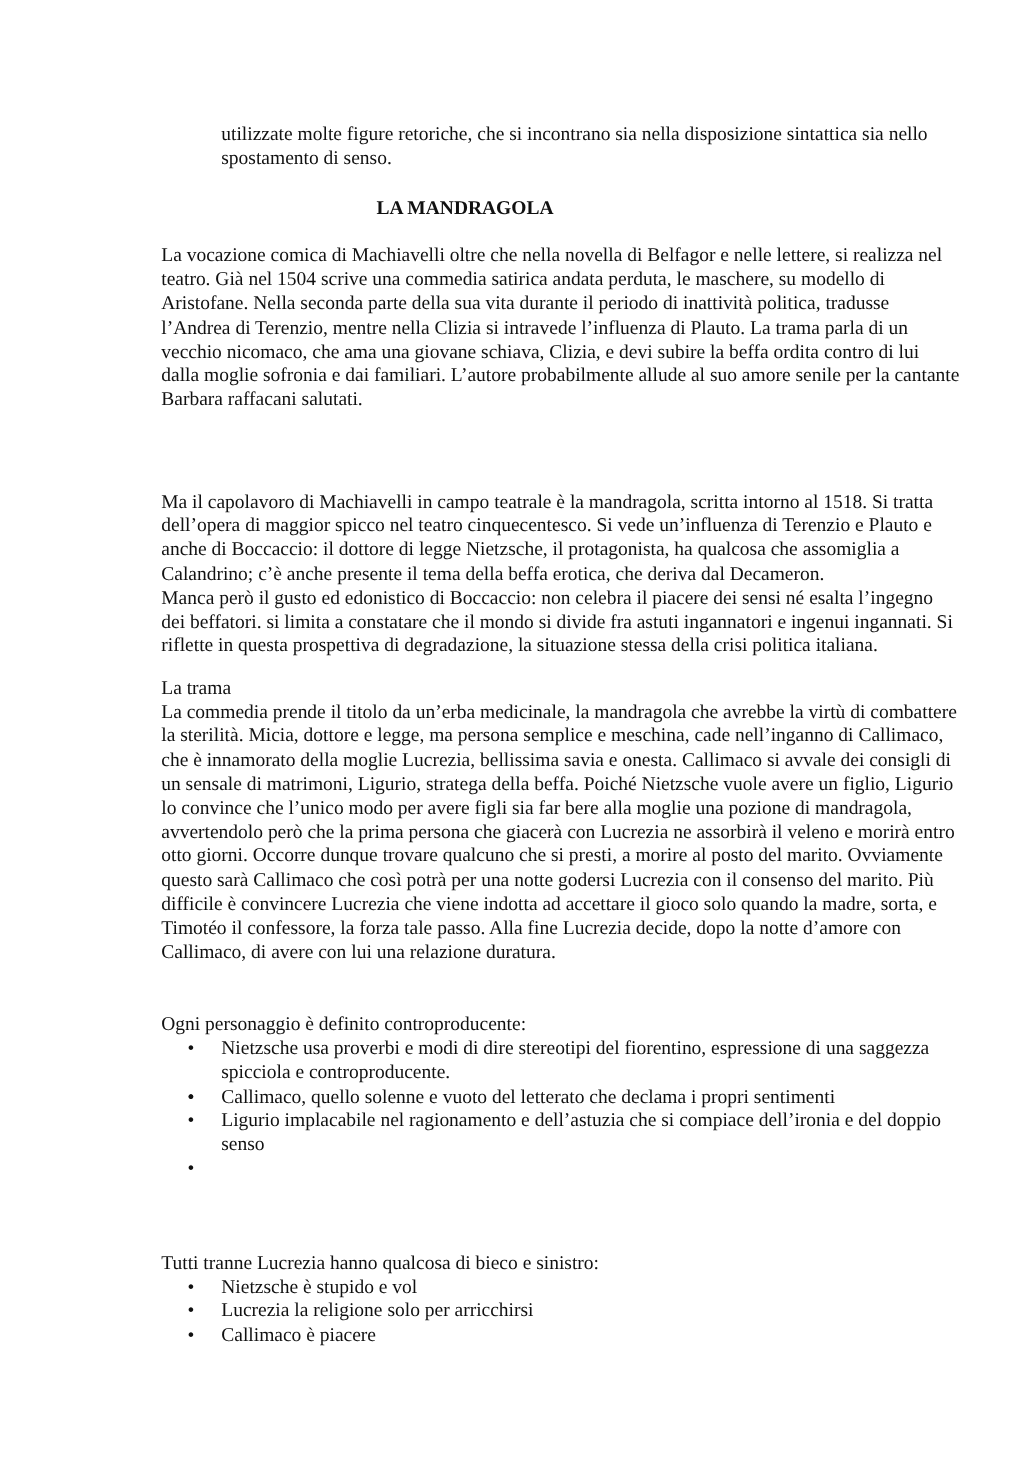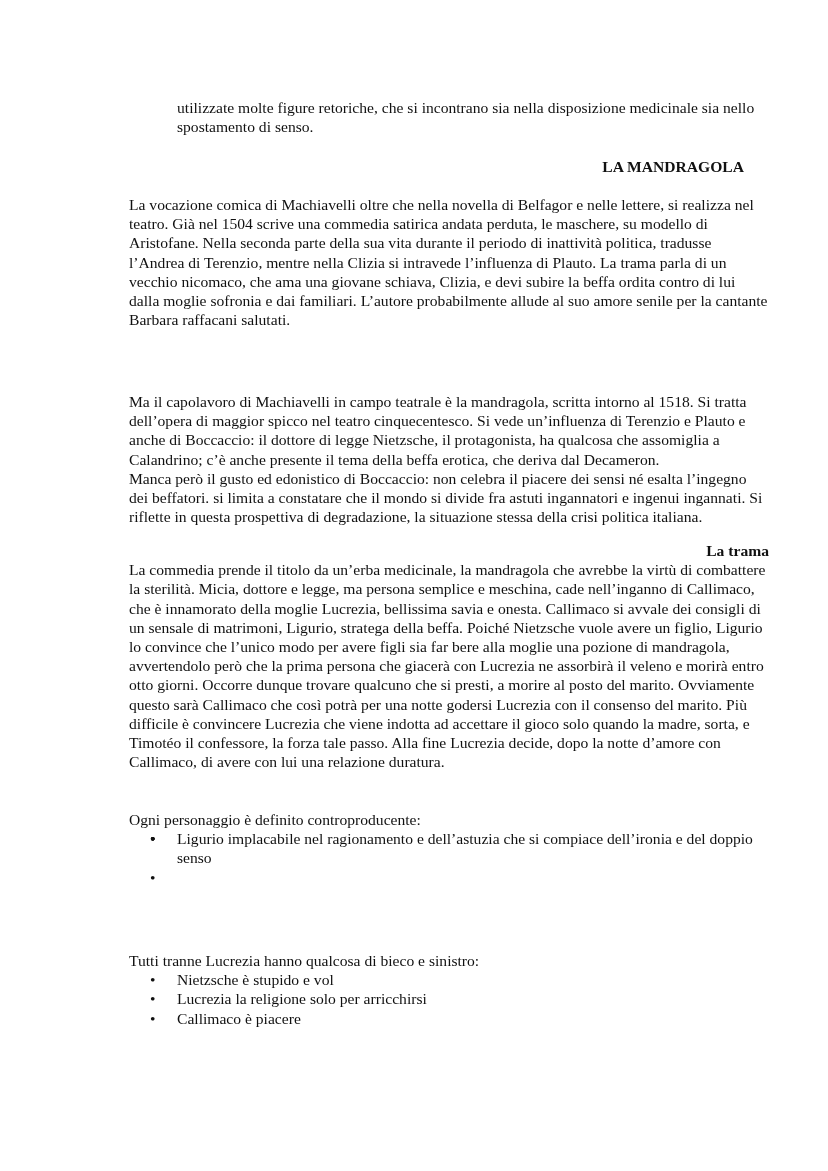--- a/index.html
+++ b/index.html
@@ -5,33 +5,33 @@
   html, body { margin: 0; padding: 0; background: #ffffff; }
   body {
     width: 828px; height: 1171px; position: relative; overflow: hidden;
     font-family: "Liberation Serif", "DejaVu Serif", serif;
     color: #111111; font-size: 15.6px; line-height: 19.2px;
   }
   .page { position: absolute; left: 0; top: 0; width: 828px; height: 1171px; }
   .block { position: absolute; left: 129px; width: 640px; }
   p { margin: 0; }
   .indented { left: 177px; width: 600px; }
-  .title { position: absolute; left: 0; width: 744px; text-align: right; font-weight: bold; font-size: 15.6px; font-family: Liberation Serif, serif; }
-  .heading { font-weight: bold; text-align: right; }
+  .title { position: absolute; left: 0; width: 744px; text-align: center; font-weight: bold; font-size: 15.6px; font-family: Liberation Serif, serif; }
+  .heading { font-weight: normal; }
   ul { margin: 0; padding: 0; list-style: none; }
   li { position: relative; padding-left: 48px; }
   li .bullet { position: absolute; left: 21px; top: 0; }
 </style>
 </head>
 <body>
 
 <div class="page">
 
   <div class="block indented" style="top:98px;">
-    <p>utilizzate molte figure retoriche, che si incontrano sia nella disposizione medicinale sia nello spostamento di senso.</p>
+    <p>utilizzate molte figure retoriche, che si incontrano sia nella disposizione sintattica sia nello spostamento di senso.</p>
   </div>
 
   <div class="title" style="top:157px;">LA MANDRAGOLA</div>
 
   <div class="block" style="top:195px;">
     <p>La vocazione comica di Machiavelli oltre che nella novella di Belfagor e nelle lettere, si realizza nel teatro. Già nel 1504 scrive una commedia satirica andata perduta, le maschere, su modello di Aristofane. Nella seconda parte della sua vita durante il periodo di inattività politica, tradusse l’Andrea di Terenzio, mentre nella Clizia si intravede l’influenza di Plauto. La trama parla di un vecchio nicomaco, che ama  una giovane schiava, Clizia, e devi subire la beffa ordita contro di lui dalla moglie sofronia e dai familiari. L’autore probabilmente allude al suo amore senile per la cantante Barbara raffacani salutati.</p>
   </div>
 
   <div class="block" style="top:348px;margin-top:44px;">
     <p>Ma il capolavoro di Machiavelli in campo teatrale è la mandragola, scritta intorno al 1518. Si tratta dell’opera di maggior spicco nel teatro cinquecentesco. Si vede un’influenza di Terenzio e Plauto e anche di Boccaccio: il dottore di legge Nietzsche, il protagonista, ha qualcosa che assomiglia a Calandrino; c’è anche presente il tema della beffa erotica, che deriva dal Decameron.</p>
@@ -39,29 +39,29 @@
   </div>
 
   <div class="block" style="top:541px;">
     <p class="heading">La trama</p>
     <p>La commedia prende il titolo da un’erba medicinale, la mandragola che avrebbe la virtù di combattere la sterilità. Micia, dottore e legge, ma persona semplice e meschina, cade nell’inganno di Callimaco, che è innamorato della moglie Lucrezia, bellissima savia e onesta. Callimaco si avvale dei consigli di un sensale di matrimoni, Ligurio, stratega della beffa. Poiché Nietzsche vuole avere un figlio, Ligurio lo convince che l’unico modo per avere figli sia far bere alla moglie una pozione di mandragola, avvertendolo però che la prima persona che giacerà con Lucrezia ne assorbirà il veleno e morirà entro otto giorni. Occorre dunque trovare qualcuno che si presti, a morire al posto del marito. Ovviamente questo sarà Callimaco che così potrà per una notte godersi Lucrezia con il consenso del marito. Più difficile è convincere Lucrezia che viene indotta ad accettare il gioco solo quando la madre, sorta, e Timotéo  il confessore, la forza tale passo. Alla fine Lucrezia decide, dopo la notte d’amore con Callimaco, di avere con lui una relazione duratura.</p>
   </div>
 
   <div class="block" style="top:810px;">
     <p>Ogni personaggio è definito controproducente:</p>
     <ul>
+      <li><span class="bullet">•</span><span>Nietzsche usa proverbi e modi di dire stereotipi del fiorentino, espressione di una saggezza spicciola e controproducente.</span></li>
       <li><span class="bullet">•</span></li>
-      <li><span class="bullet">•</span></li>
-      <li><span class="bullet">•</span></li>
+      <li><span class="bullet">•</span><span>Callimaco, quello solenne e vuoto del letterato che declama i propri sentimenti</span></li>
       <li><span class="bullet">•</span><span>Ligurio implacabile nel ragionamento e dell’astuzia che si compiace dell’ironia e del doppio senso</span></li>
       <li><span class="bullet">•</span></li>
     </ul>
   </div>
 
-  <div class="block" style="top:951px;">
+  <div class="block" style="top:1001px;">
     <p>Tutti tranne Lucrezia hanno qualcosa di bieco e sinistro:</p>
     <ul>
       <li><span class="bullet">•</span><span>Nietzsche è stupido e vol</span></li>
       <li><span class="bullet">•</span><span>Lucrezia la religione solo per arricchirsi</span></li>
       <li><span class="bullet">•</span><span>Callimaco è piacere</span></li>
     </ul>
   </div>
 
 </div>
 

